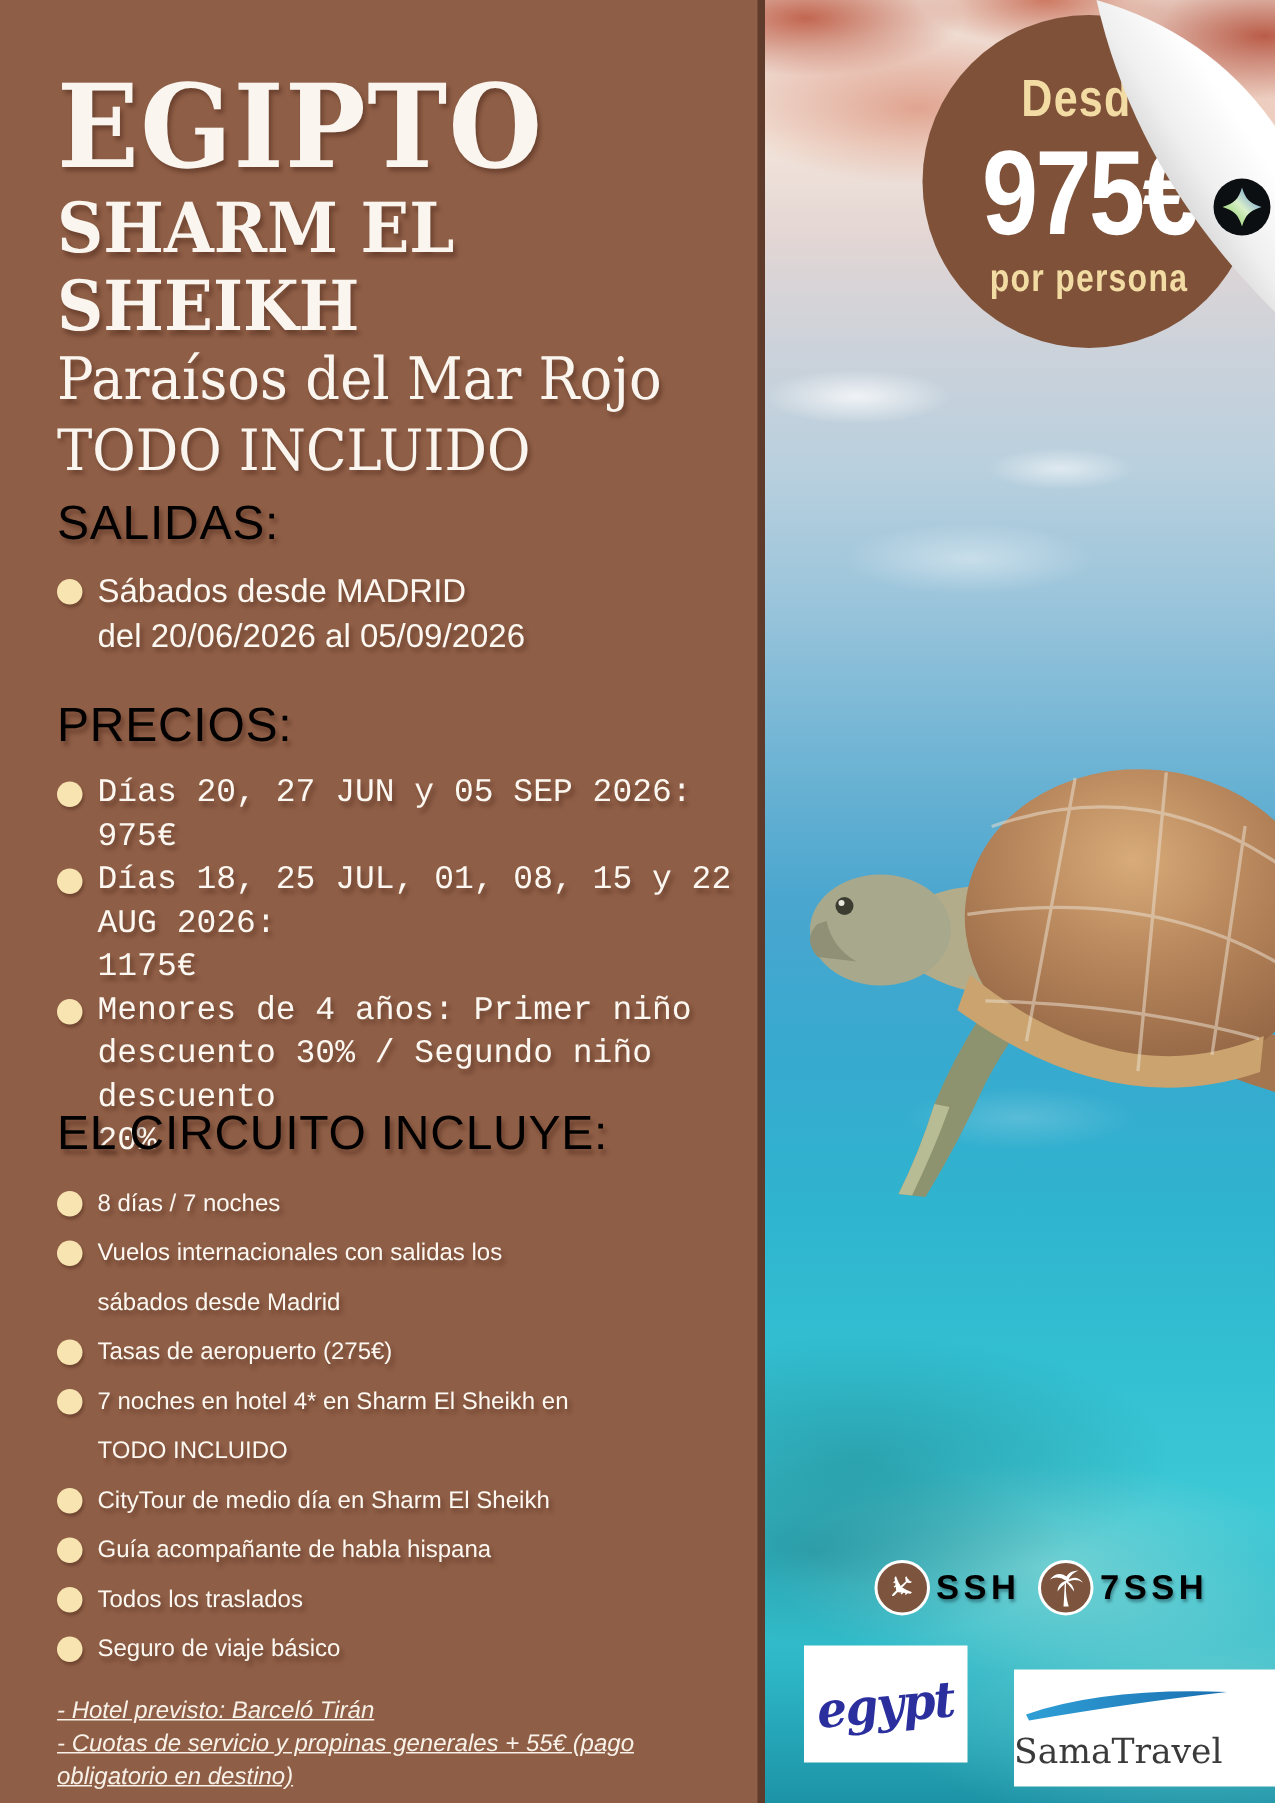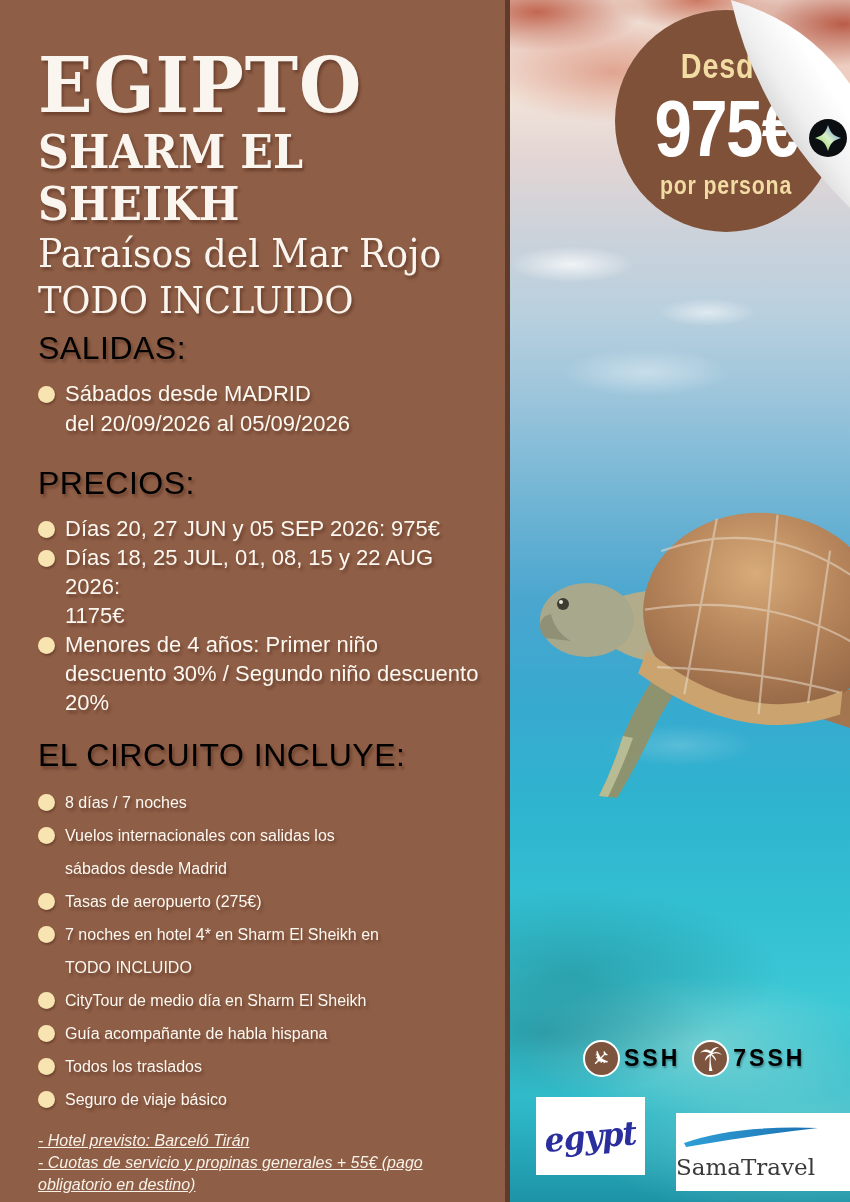--- a/index.html
+++ b/index.html
@@ -75,21 +75,21 @@
 
   .bullet-item { display:flex; align-items:flex-start; }
   .dot {
     flex:0 0 17px; width:17px; height:17px; border-radius:50%;
     background:#F8E4B0; margin:7px 10px 0 0;
     box-shadow:1px 2px 2px rgba(55,25,15,.35);
   }
   .bl { flex:1; }
   .line { display:block; }
   .sec-salidas .line { font-size:22px; line-height:30px; }
-  .sec-precios .line { font-size:22px; line-height:29px; }
+  .sec-precios .line { font-size:22px; line-height:29px;font-family:Liberation Mono, monospace; }
   .sec-incluye .line { font-size:16px; line-height:33px; }
   .sec-incluye .dot { margin-top:8px; }
 
   .footnotes { top:1130px; font-style:italic; font-size:16px; line-height:22px; color:#F7F1E8;text-decoration:underline; }
 
   
   .stamps { position:absolute; left:583px; top:1040px; display:flex; align-items:center; gap:12px; }
   .stamp { display:flex; align-items:center; gap:4px; }
   .stamp-circle {
     width:37px; height:37px; border-radius:50%; background:#7D553E;
@@ -191,21 +191,21 @@
     <div class="t3">Paraísos del Mar Rojo</div>
     <div class="t4">TODO INCLUIDO</div>
   </div>
 
   <div class="left sec-salidas shadowed" style="position:absolute;">
     <div class="section-heading">SALIDAS:</div>
     <div class="bullet-item">
       <span class="dot"></span>
       <div class="bl">
         <span class="line">Sábados desde MADRID</span>
-        <span class="line">del 20/09/2026 al  05/09/2026</span>
+        <span class="line">del 20/06/2026 al  05/09/2026</span>
       </div>
     </div>
   </div>
 
   <div class="left sec-precios shadowed" style="position:absolute;">
     <div class="section-heading">PRECIOS:</div>
     <div class="bullet-item">
       <span class="dot"></span>
       <div class="bl">
           <span class="line">Días 20, 27 JUN y 05 SEP 2026: 975€</span>

